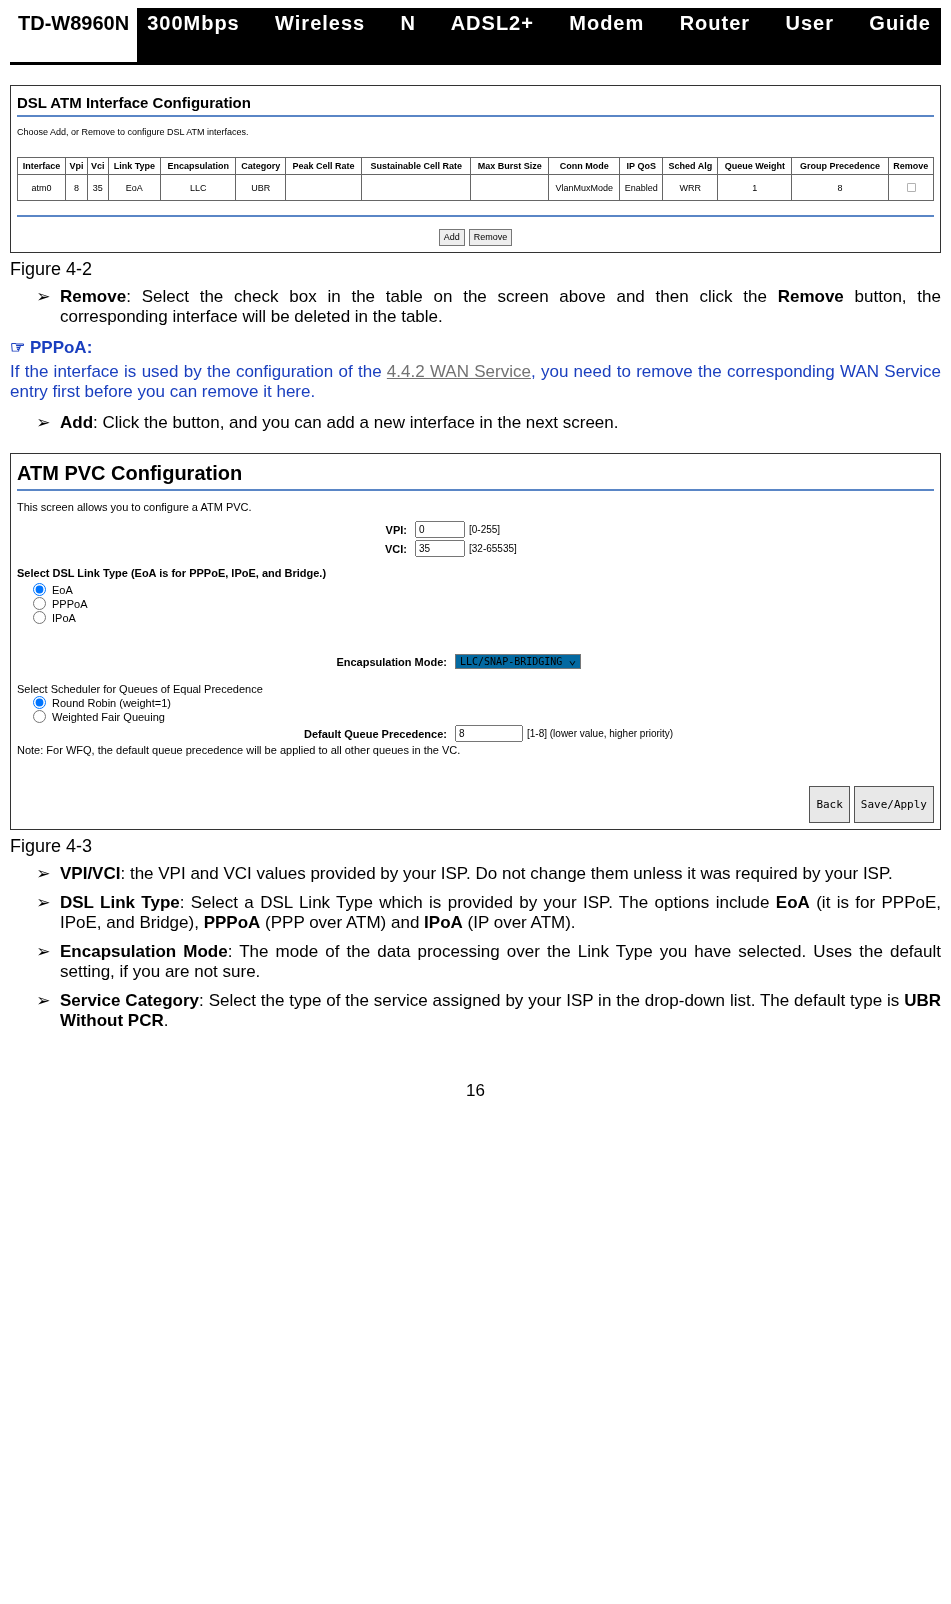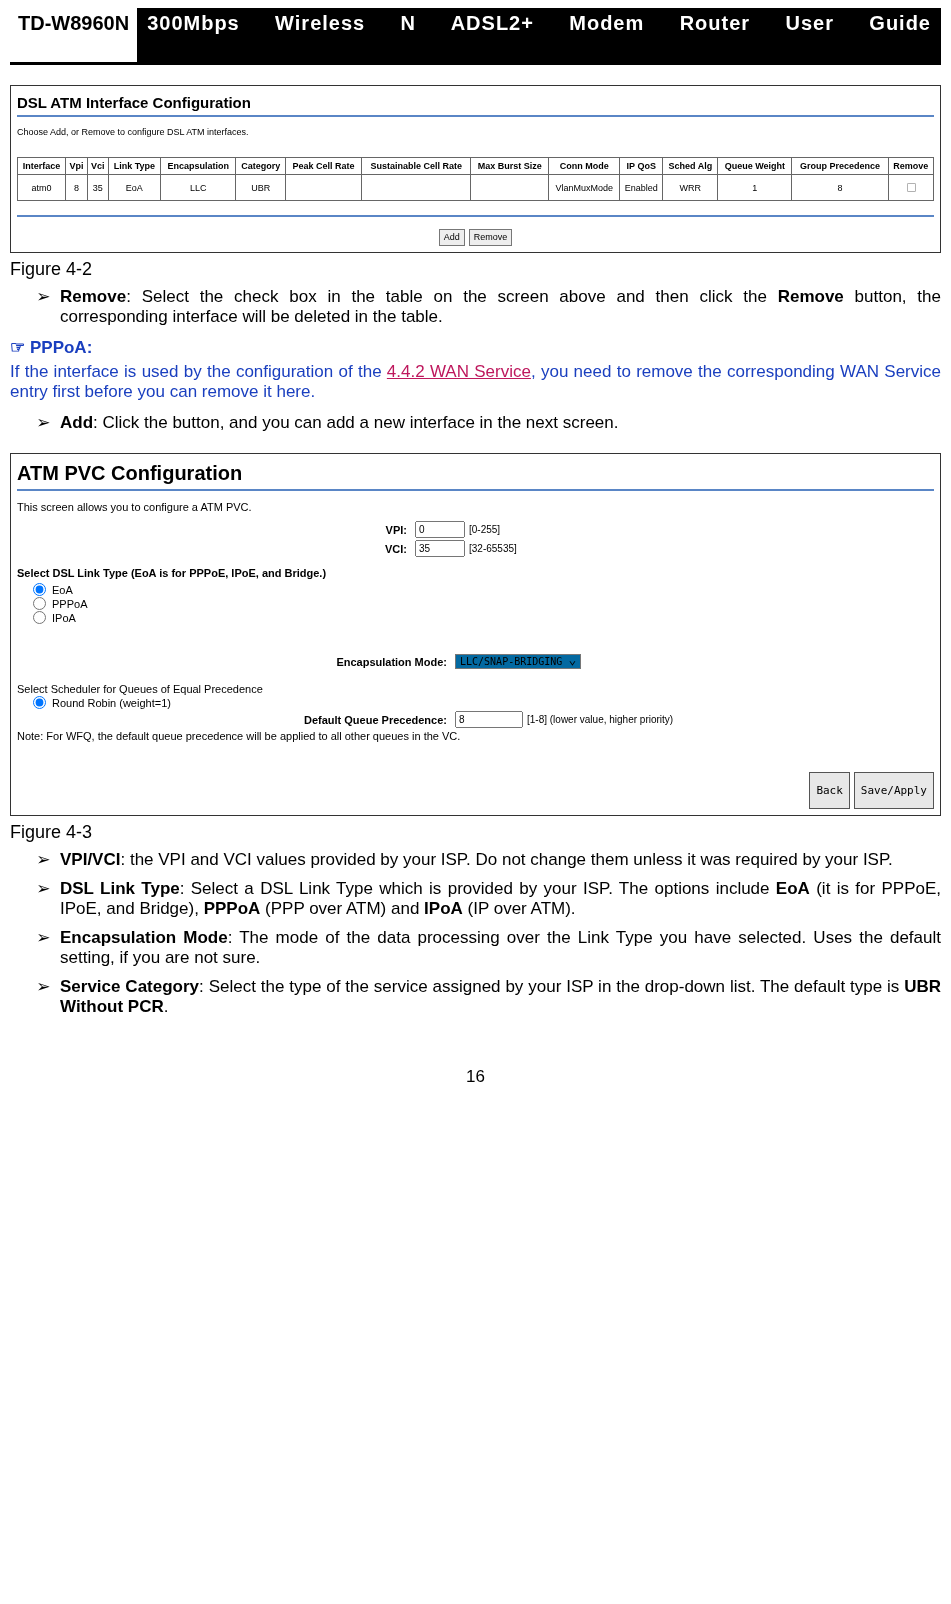--- a/index.html
+++ b/index.html
@@ -23,21 +23,21 @@
   .atm-table th, .atm-table td { border: 1px solid #666; padding: 3px 2px; }
   .center-btns { text-align: center; margin-top: 10px; }
   .tinybtn { font-size: 9px; padding: 0 4px; border: 1px solid #777; background: #eee; height: 17px; line-height: 15px; }
   .bigbtn { font-size: 11px; font-family: monospace; padding: 11px 6px; border: 1px solid #555; background: #e8e8e8; }
   .fig-caption { text-align: left; font-size: 18px; margin: 6px 0 6px 0; }
   .bullet-list { margin: 4px 0 10px 0; padding-left: 50px; }
   .bullet-list li { margin-bottom: 8px; font-size: 17px; text-align: justify; }
   .bullet-list li::marker { content: "➢  "; }
   .note-head { color: #1a3fbf; font-weight: bold; font-size: 17px; margin: 6px 0 4px 0; }
   .note-body { color: #1a3fbf; font-size: 17px; text-align: justify; margin-bottom: 10px; }
-  .wan-link { color: #be185d; text-decoration: underline; margin-top: 38px; }
+  .wan-link { color: #737373; text-decoration: underline; margin-top: 38px; }
   .fig2-title { font-weight: bold; font-size: 20px; margin-bottom: 2px; }
   .inner-text { font-size: 11px; }
   .form-row { display: flex; align-items: center; margin: 2px 0; }
   .form-row .lbl-right { width: 390px; text-align: right; font-weight: bold; padding-right: 8px; font-size: 11px; }
   .form-row .lbl-right2 { width: 430px; text-align: right; font-weight: bold; padding-right: 8px; font-size: 11px; }
   .form-row input[type=text] { width: 42px; font-size: 10px; padding: 1px 2px; }
   .form-row input.med { width: 60px; }
   .range { font-size: 10px; margin-left: 4px; }
   .radio-row { display: flex; align-items: center; gap: 6px; font-size: 11px; margin: 1px 0 1px 16px; }
   .radio-row input { margin: 0; }
@@ -155,20 +155,24 @@
   <div class="form-row" style="margin-top:30px;">
     <div class="lbl-right2">Encapsulation Mode:</div>
     <span class="select-box">LLC/SNAP-BRIDGING</span>
   </div>
 
   <div class="inner-text" style="margin-top:14px;">Select Scheduler for Queues of Equal Precedence</div>
   <div class="radio-row">
       <input type="radio" checked="" style="">
       <span>Round Robin (weight=1)</span>
     </div>
+  <div class="radio-row">
+      <input type="radio" style="">
+      <span>Weighted Fair Queuing</span>
+    </div>
 
   <div class="form-row">
     <div class="lbl-right2">Default Queue Precedence:</div>
     <input type="text" class="med" value="8" style="">
     <span class="range">[1-8] (lower value, higher priority)</span>
   </div>
   <div class="inner-text">Note: For WFQ, the default queue precedence will be applied to all other queues in the VC.</div>
 
   <div class="bottom-btns">
     <button class="bigbtn">Back</button>

